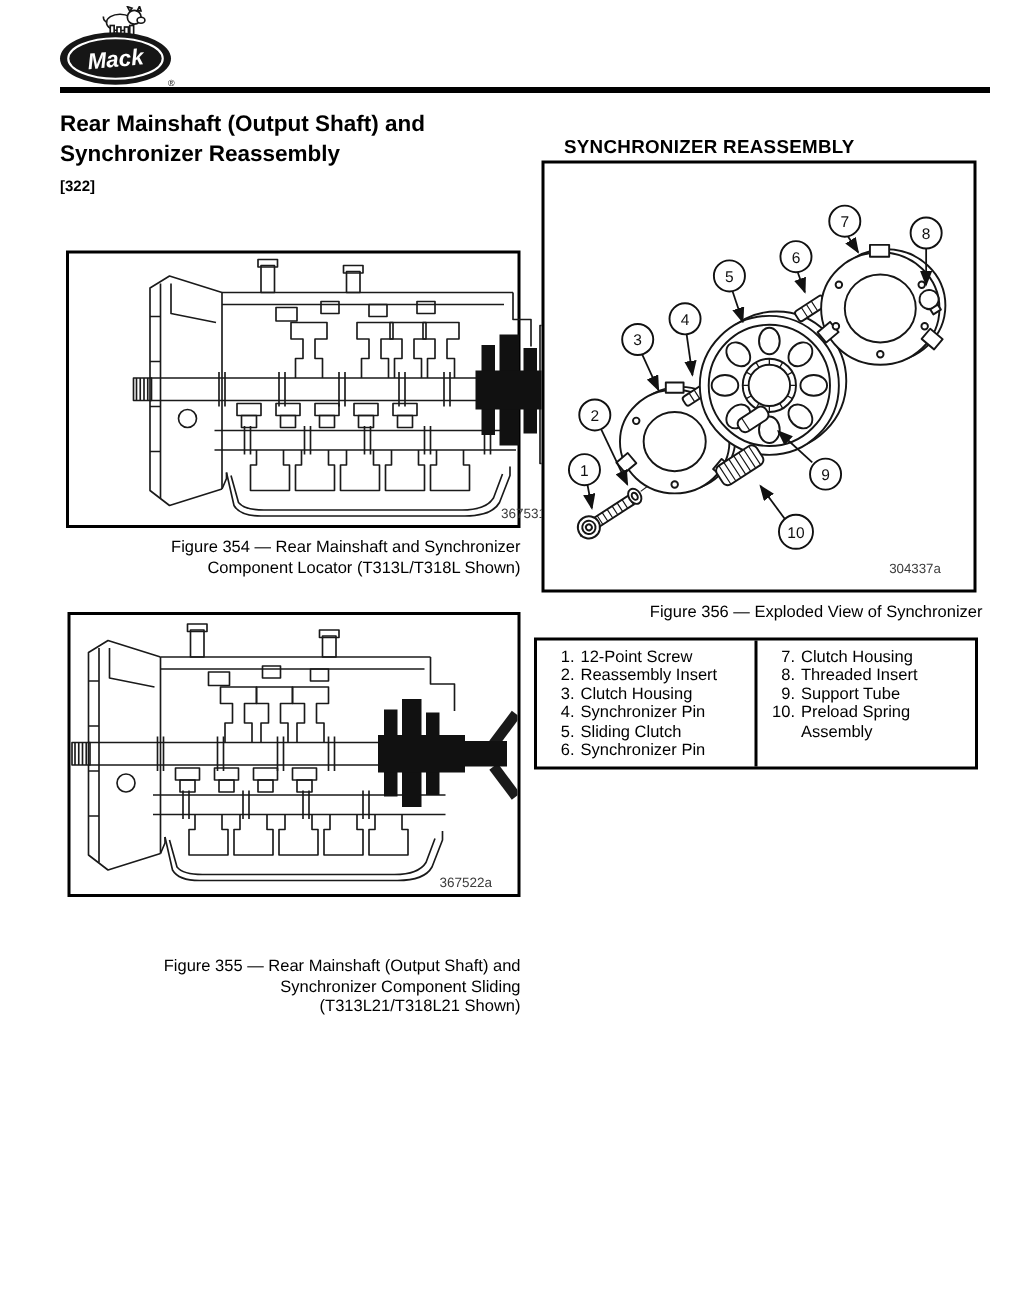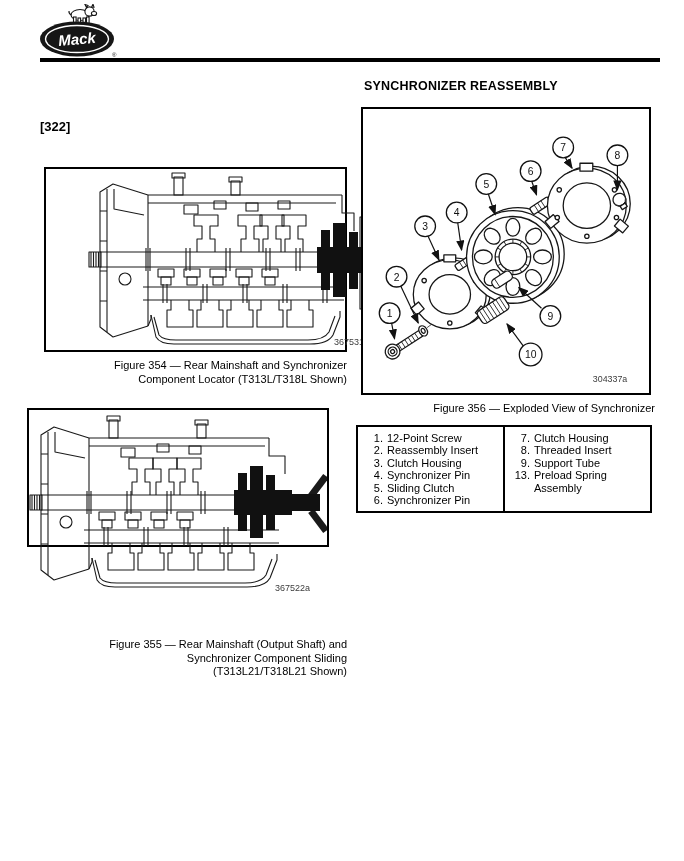--- a/index.html
+++ b/index.html
@@ -6,24 +6,24 @@
   .page{position:relative;width:684px;height:861px;background:#fff;overflow:hidden;
         font-family:"Liberation Sans",sans-serif;color:#000;}
   .abs{position:absolute;}
   
   .page-title{left:10px;top:26px;width:648px;text-align:center;font-size:23px;
               font-weight:bold;letter-spacing:0.5px;}
   .header-rule{left:40px;top:58px;width:620px;height:4px;background:#000;}
   .logo{left:38px;top:4px;width:80px;height:56px;}
   
   .section-heading{left:40px;top:73px;width:312px;font-size:15px;font-weight:bold;line-height:20px;}
-  .section-code{left:40px;top:119px;font-size:13px;font-weight:bold;}
+  .section-code{left:40px;top:119px;font-size:10px;font-weight:bold;}
   .figbox{border:2px solid #000;background:#fff;box-sizing:border-box;}
   .fig354-box{left:44px;top:167px;width:303px;height:185px;padding-left:42px;}
-  .fig355-box{left:27px;top:408px;width:302px;height:139px;}
+  .fig355-box{left:45px;top:408px;width:302px;height:190px;}
   .fig356-box{left:361px;top:107px;width:290px;height:288px;}
   .caption{font-weight:normal;text-align:right;font-size:11px;line-height:13.5px;}
   .cap354{left:40px;top:359px;width:307px;}
   .cap355{left:40px;top:638px;width:307px;}
   .cap356{left:359px;top:402px;width:296px;}
   .caption span{display:block;}
   
   .right-heading{left:360px;top:75px;font-size:12.5px;font-weight:bold;letter-spacing:0.2px;}
   
   .parts-table{left:356px;top:425px;width:296px;border:2.5px solid #000;
@@ -61,20 +61,21 @@
 
       <ellipse cx="39" cy="35" rx="37" ry="17.5" fill="#161616"></ellipse>
       <ellipse cx="39" cy="35" rx="31.5" ry="13.5" fill="none" stroke="#fff" stroke-width="1.4"></ellipse>
       <text x="39" y="40.5" text-anchor="middle" transform="rotate(-5 39 35)" font-family="DejaVu Serif, serif" font-style="italic" font-weight="bold" font-size="15" fill="#fff">Mack</text>
       <text x="74" y="53" font-size="6" fill="#161616">®</text>
     </svg>
   </div>
 
   <div class="abs header-rule"></div>
 
+  <h2 class="abs section-heading" style="margin:0">Rear Mainshaft (Output Shaft) and Synchronizer Reassembly</h2>
   <div class="abs section-code">[322]</div>
 
   <div class="abs figbox fig354-box">
     <svg width="299" height="181" viewBox="0 0 299 181">
       <g stroke="#1a1a1a" fill="none" stroke-width="1.1" stroke-linejoin="round">
 
         <path d="M60,26 L25,15 L12,23 L12,158 L25,168 L60,157"></path>
         <path d="M19,20 L19,163"></path>
         <path d="M60,26 L60,157"></path>
         <path d="M12,42 h7 M12,72 h7 M12,102 h7 M12,132 h7"></path>
@@ -209,21 +210,21 @@
       </g>
       <text class="refnum" x="281" y="181" text-anchor="end">367522a</text>
     </svg>
   </div>
   <div class="abs caption cap355">
     <span>Figure 355 — Rear Mainshaft (Output Shaft) and</span>
     <span>Synchronizer Component Sliding</span>
     <span>(T313L21/T318L21 Shown)</span>
   </div>
 
-  <h2 class="abs right-heading" style="margin:4px">SYNCHRONIZER REASSEMBLY</h2>
+  <h2 class="abs right-heading" style="margin:16px">SYNCHRONIZER REASSEMBLY</h2>
 
   <div class="abs figbox fig356-box">
     <svg width="286" height="284" viewBox="0 0 290 288">
       <defs>
         <marker id="arrw" markerWidth="9" markerHeight="7" refX="8" refY="3.5" orient="auto">
           <path d="M0,0 L9,3.5 L0,7 Z" fill="#111"></path>
         </marker>
       </defs>
 
       <line x1="24" y1="252" x2="262" y2="76" stroke="#222" stroke-width="0.8" stroke-dasharray="9 3 2 3"></line>
@@ -412,19 +413,19 @@
       </div>
       <div class="pt-item">
         <span class="pt-num">8.</span>
         <span class="pt-label">Threaded Insert</span>
       </div>
       <div class="pt-item">
         <span class="pt-num">9.</span>
         <span class="pt-label">Support Tube</span>
       </div>
       <div class="pt-item">
-        <span class="pt-num">13.</span>
+        <span class="pt-num">10.</span>
         <span class="pt-label">Preload Spring Assembly</span>
       </div>
     </div>
   </div>
 
 </div>
 
 </body></html>

